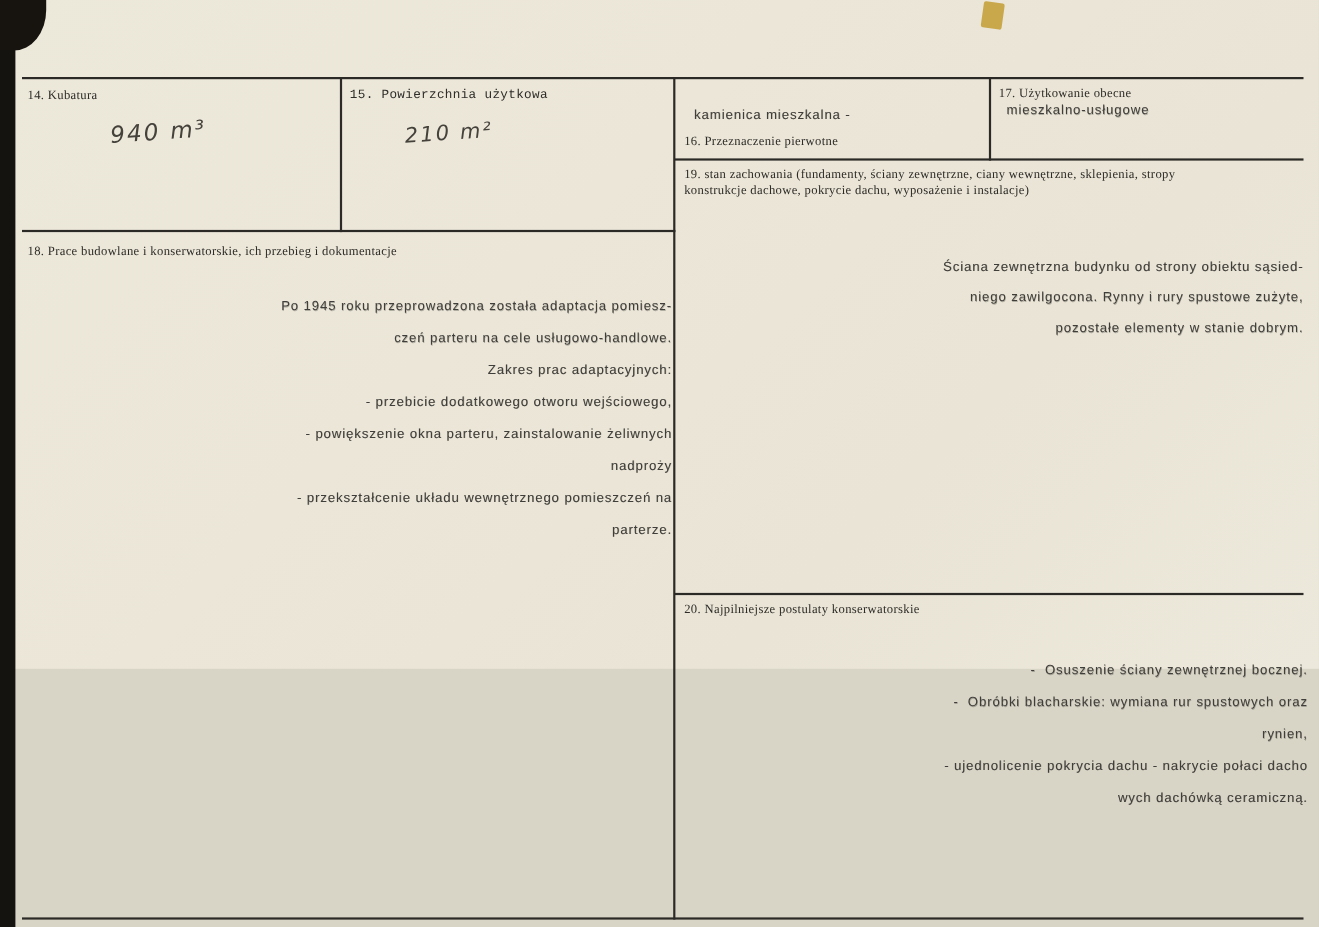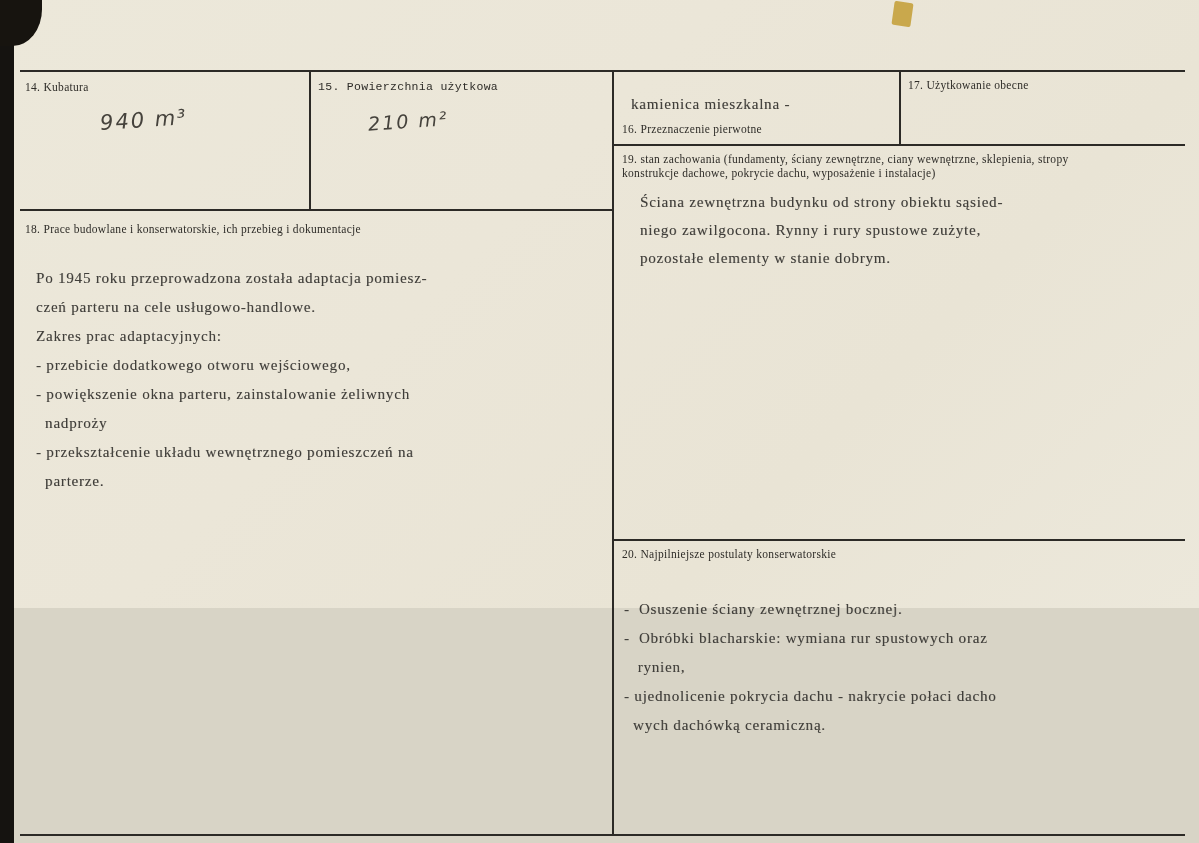--- a/index.html
+++ b/index.html
@@ -49,29 +49,30 @@
     font-family: "Liberation Serif", serif;
     font-size: 11.5px;
     letter-spacing: 0.3px;
     color: #2e2c28;
     white-space: pre-line;
     line-height: 14px;
   }
   
   .typed {
     position: absolute;
-    font-family: Liberation Serif, serif;
-    font-size: 15px;
+    font-family: Liberation Sans, sans-serif;
+    font-size: 12px;
     color: #403e3a;
     letter-spacing: 0.8px;
     white-space: pre-line;
     line-height: 29px;
     text-shadow: 0.4px 0.4px 0 rgba(64,62,58,0.35);
+    text-align: right;
   }
-  .typed-sm { line-height: 28px; }
+  .typed-sm { line-height: 28px; margin-top: 40px; }
   
   .handwritten {
     position: absolute;
     font-family: "DejaVu Sans", sans-serif;
     font-style: italic;
     font-size: 21px;
     color: #45423c;
     letter-spacing: 2px;
     transform: rotate(-4deg);
   }
@@ -97,20 +98,21 @@
   <div class="label" style="left:25px; top:80px;">14. Kubatura</div>
   <div class="handwritten" style="left:100px; top:108px;">940 m³</div>
 
   <div class="label" style="left:318px; top:80px;font-family:Liberation Mono, monospace;">15. Powierzchnia użytkowa</div>
   <div class="handwritten" style="left:368px; top:110px; font-size:19px;">210 m²</div>
 
   <div class="label" style="left:622px; top:78px;margin-top:44px;">16. Przeznaczenie pierwotne</div>
   <div class="typed" style="left:631px; top:93px; line-height:22px;">kamienica mieszkalna -</div>
 
   <div class="label" style="left:908px; top:78px;">17. Użytkowanie obecne</div>
+  <div class="typed" style="left:915px; top:89px; line-height:22px;">mieszkalno-usługowe</div>
 
   <div class="label" style="left:25px; top:222px;">18. Prace budowlane i konserwatorskie, ich przebieg i dokumentacje</div>
   <div class="typed" style="left:36px; top:264px; width:575px;">Po 1945 roku przeprowadzona została adaptacja pomiesz-
 czeń parteru na cele usługowo-handlowe.
 Zakres prac adaptacyjnych:
 - przebicie dodatkowego otworu wejściowego,
 - powiększenie okna parteru, zainstalowanie żeliwnych
 &nbsp;&nbsp;nadproży
 - przekształcenie układu wewnętrznego pomieszczeń na
 &nbsp;&nbsp;parterze.</div>

